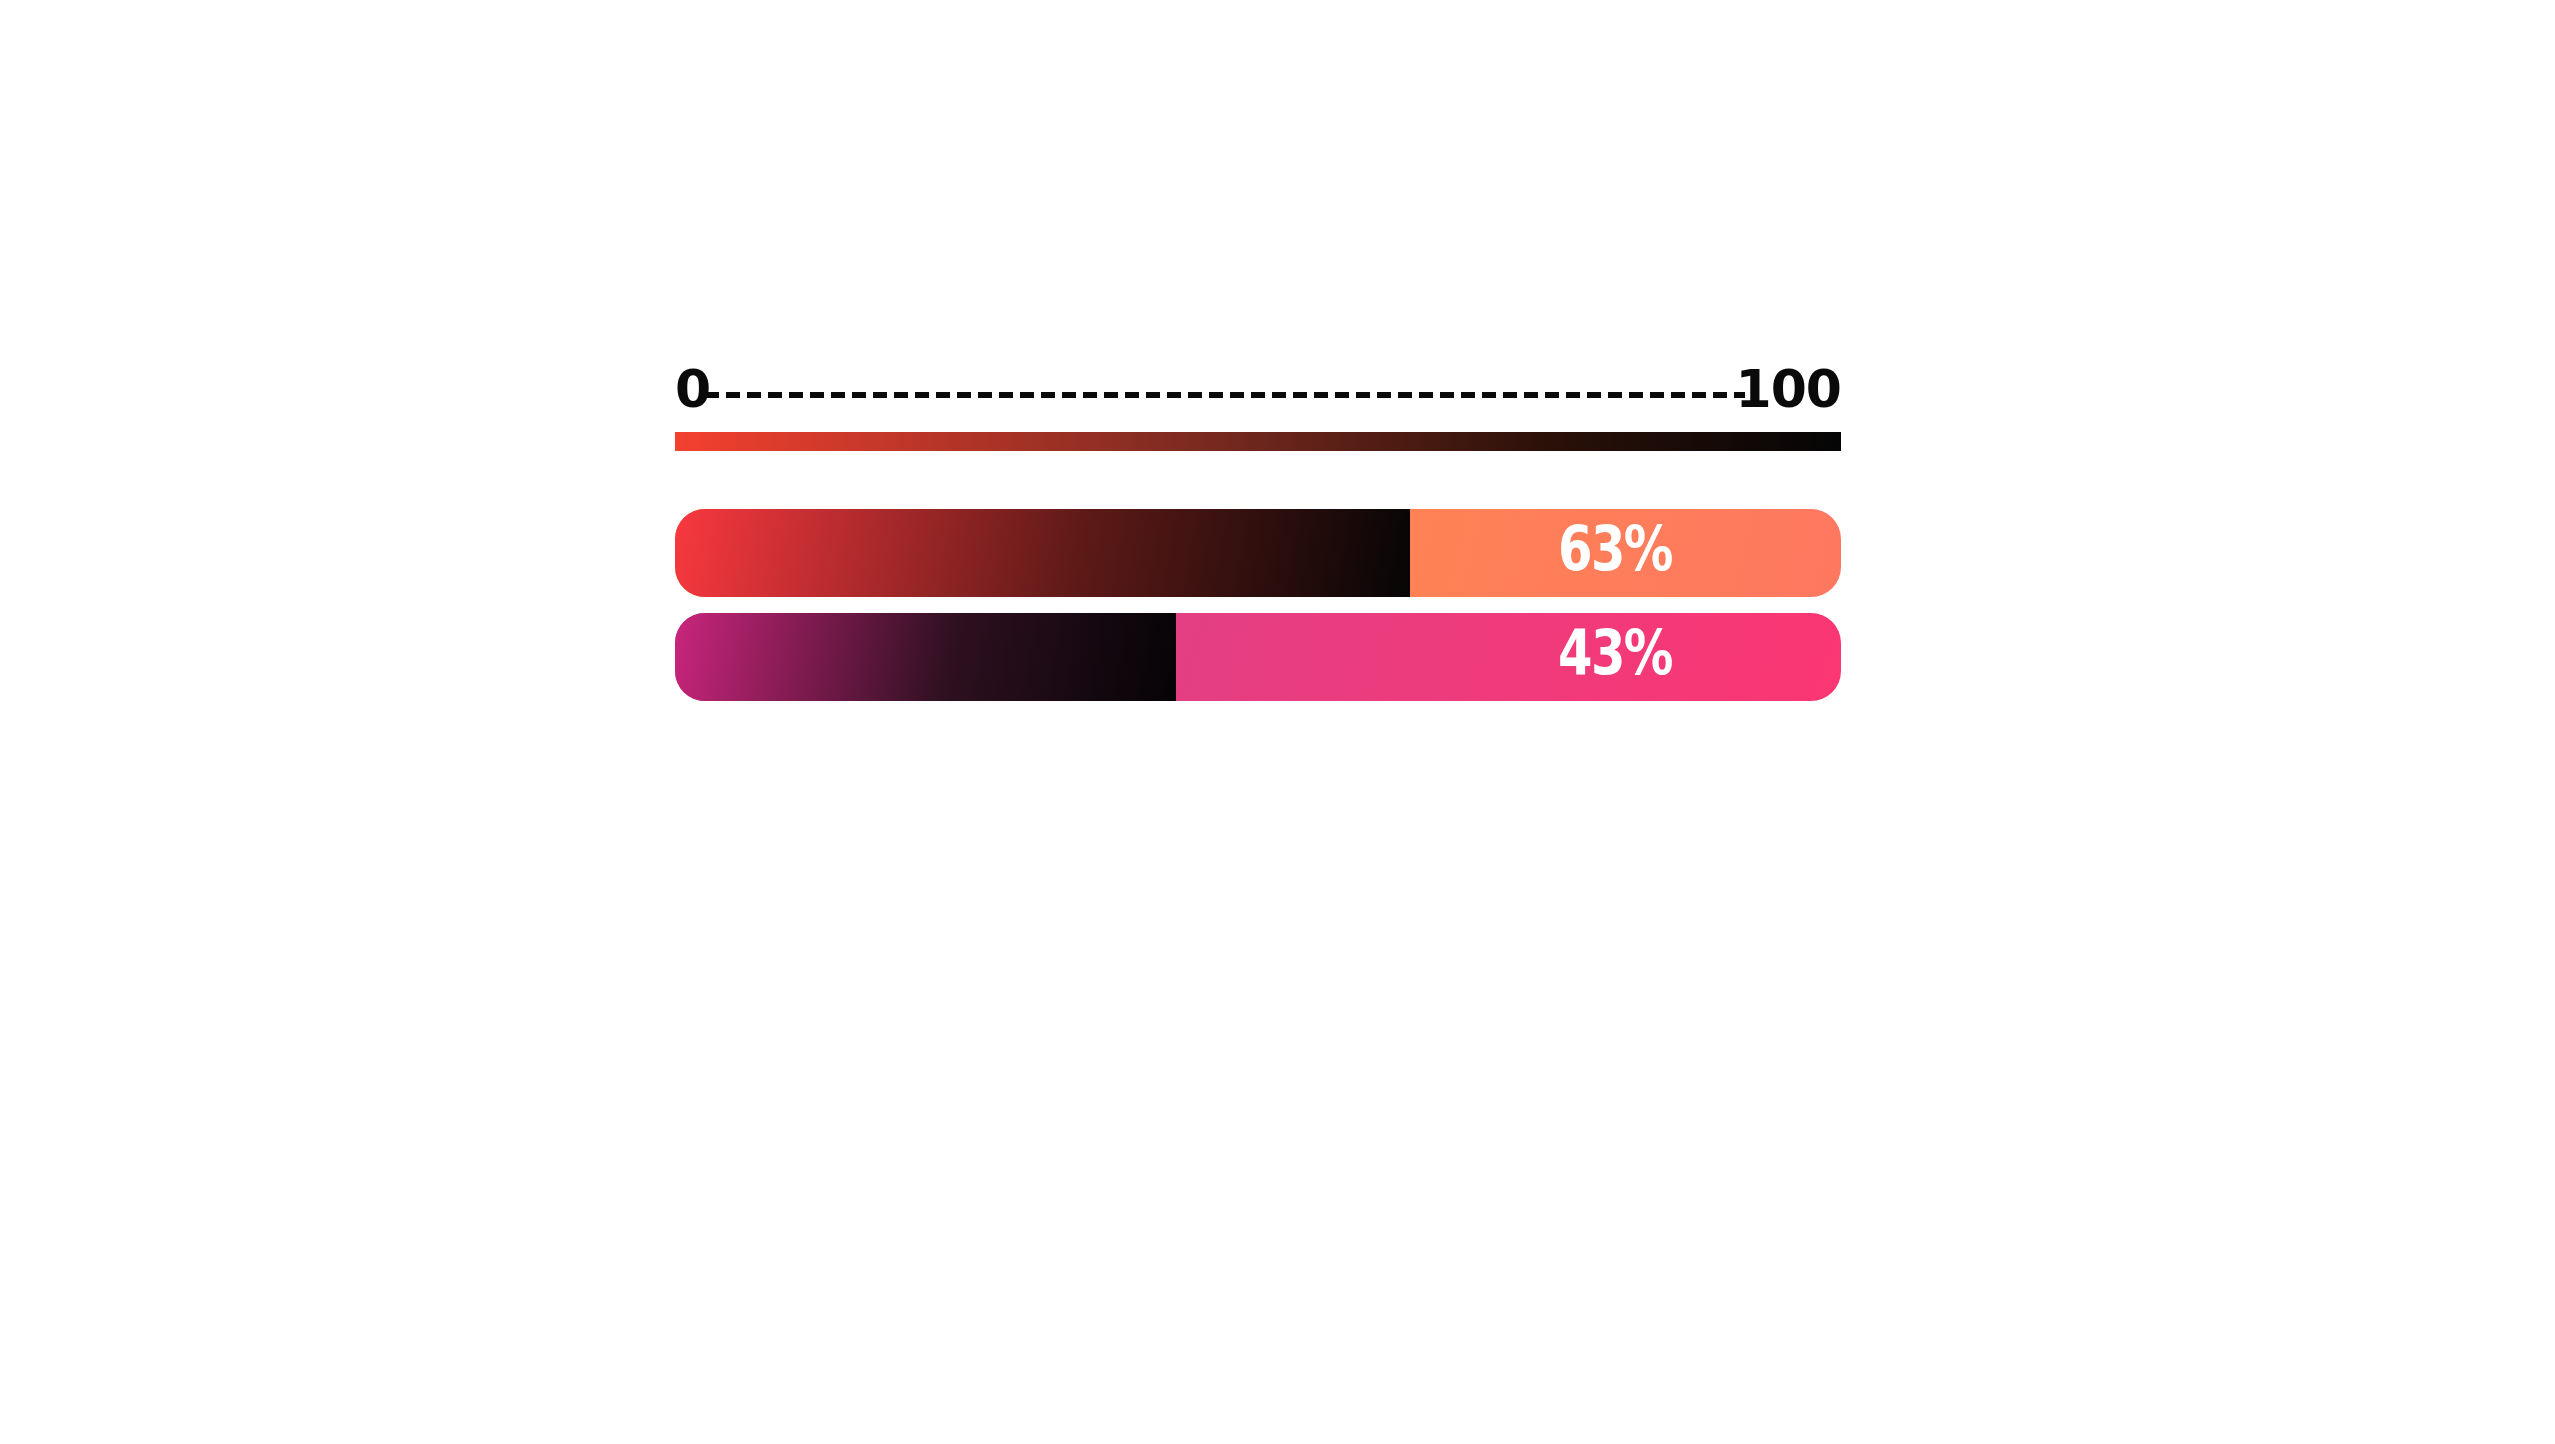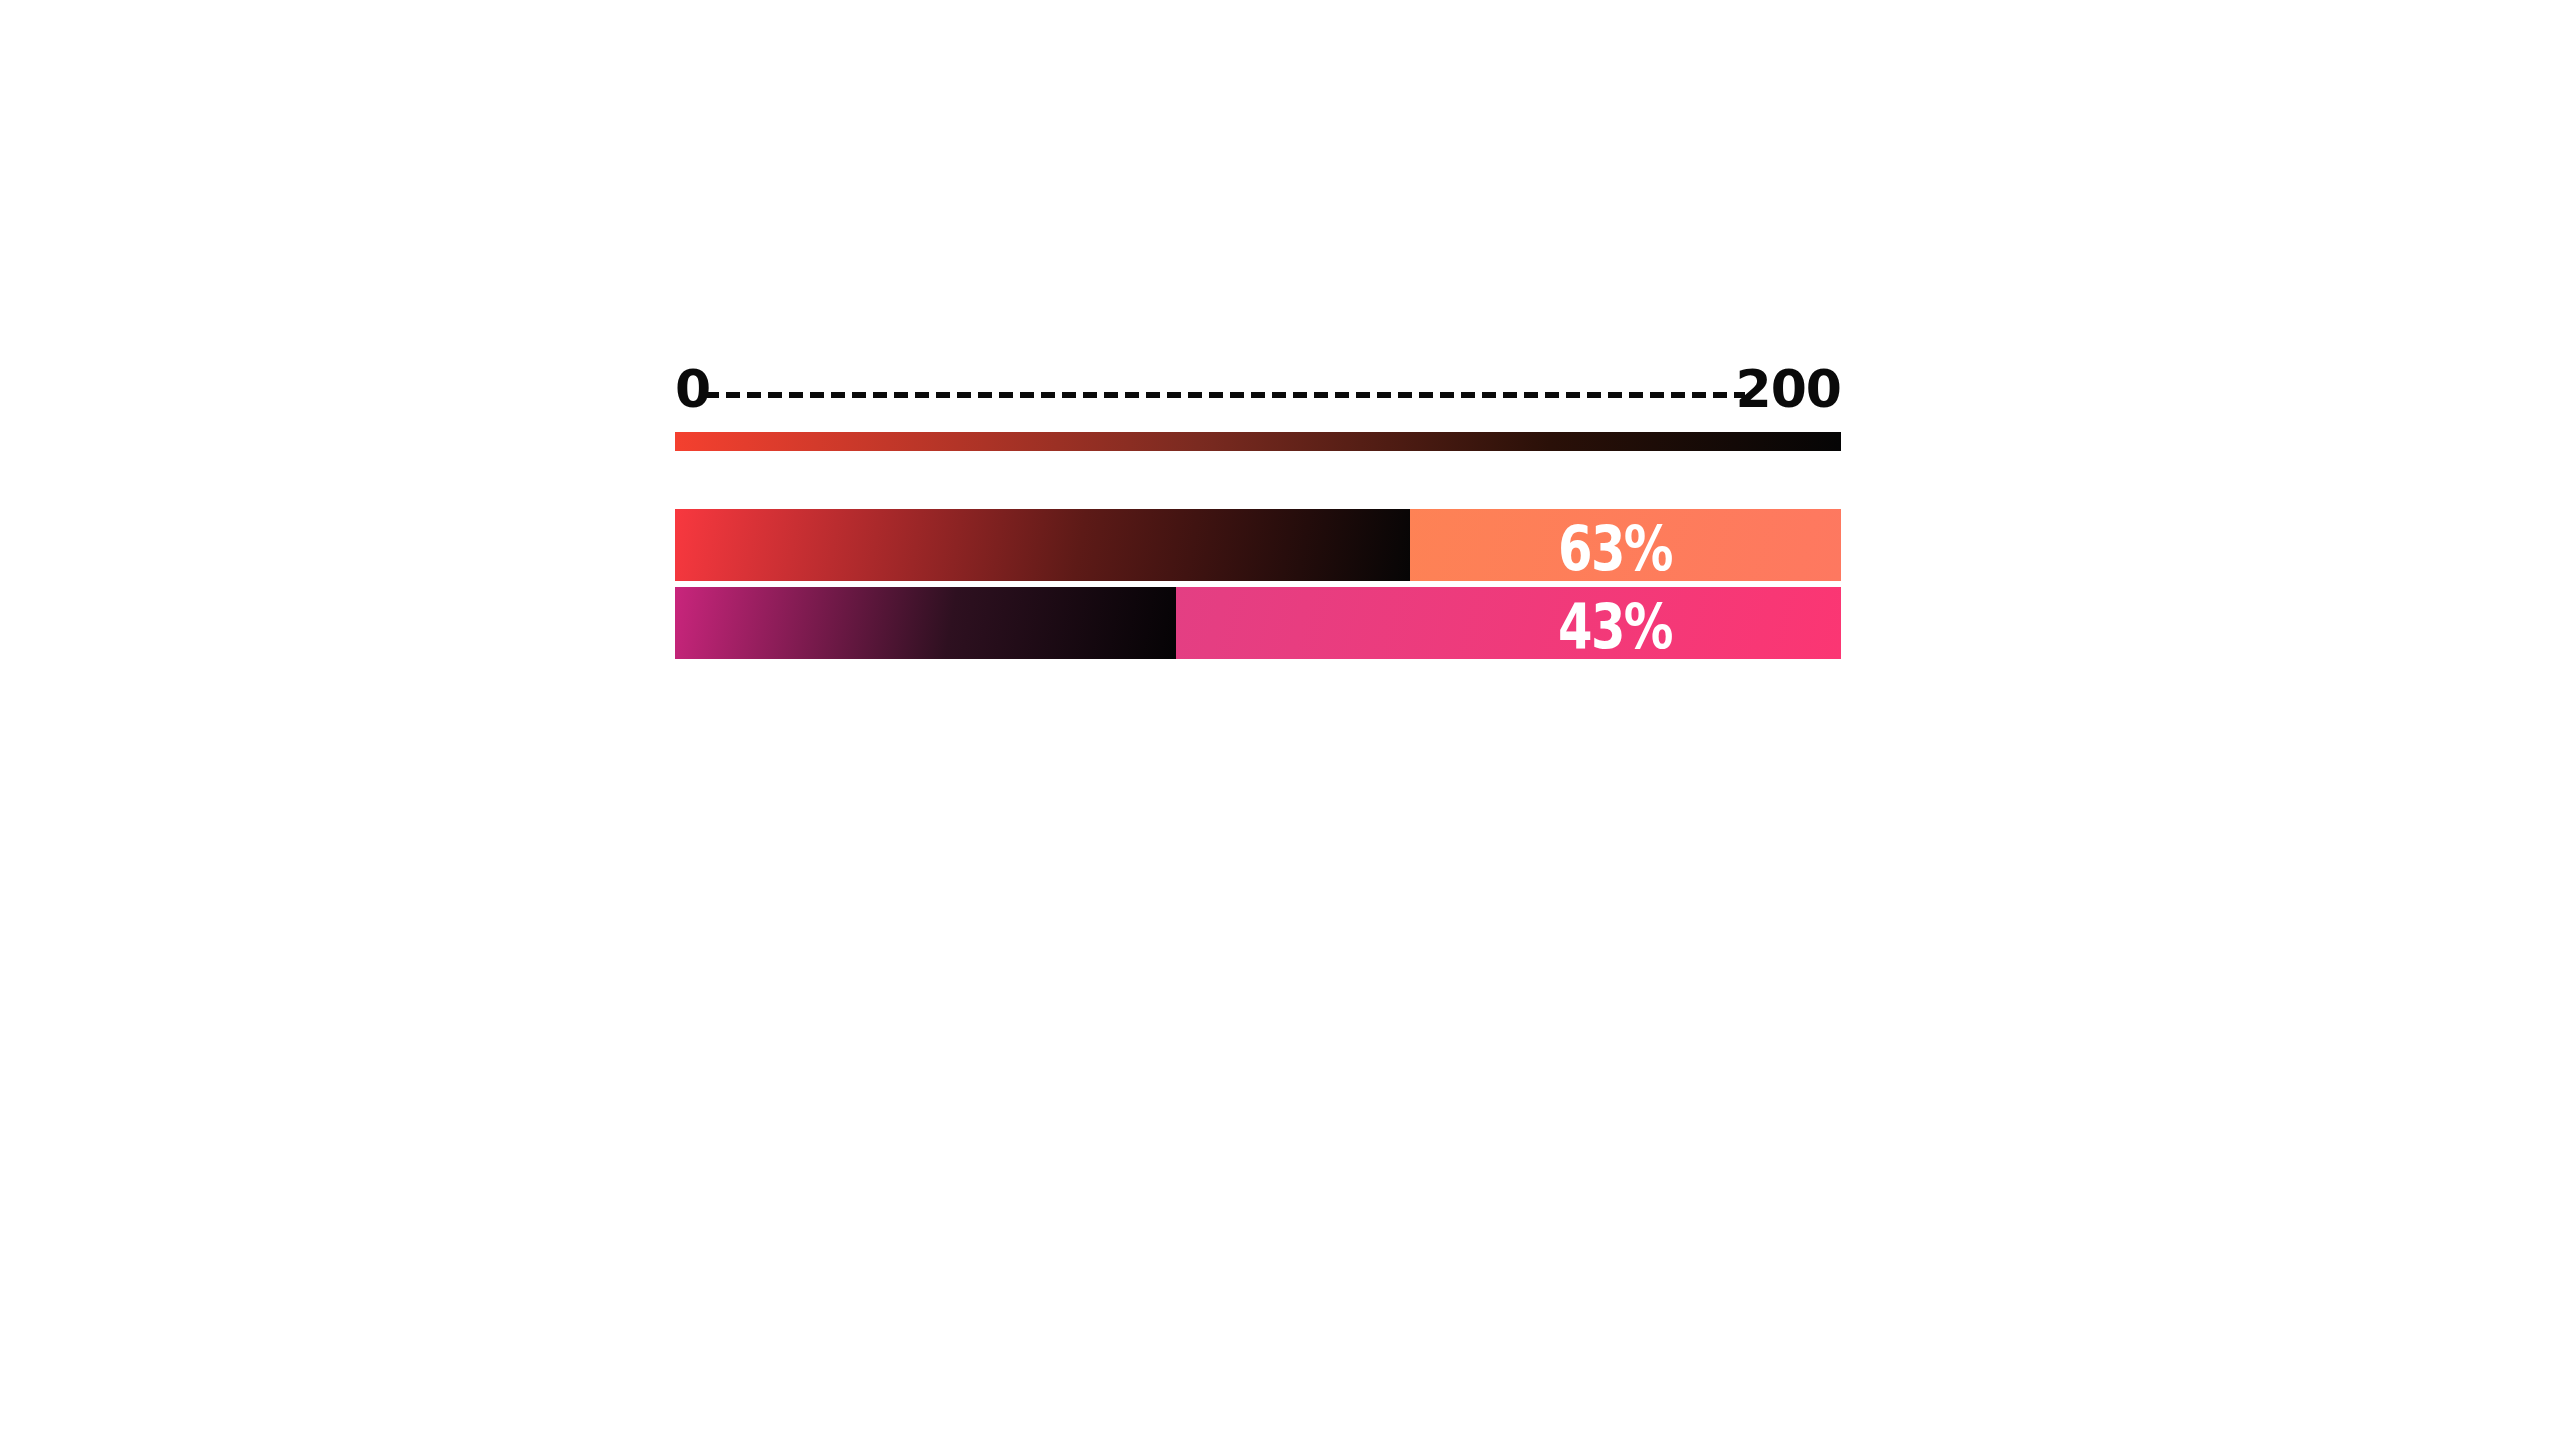--- a/index.html
+++ b/index.html
@@ -81,23 +81,24 @@
   .bars {
     position: absolute;
     left: 675px;
     top: 509px;
     width: 1166px;
   }
 
   .bar-row {
     position: relative;
     width: 1166px;
-    height: 72px;
-    margin-bottom: 6px;
+    height: 88px;
+    margin-bottom: 16px;
     overflow: hidden;
+    border-radius: 30px;
   }
 
   .bar-track {
     position: absolute;
     inset: 0;
     width: 100%;
     height: 100%;
   }
 
   .bar-fill {
@@ -130,21 +131,21 @@
 
 <div id="canvas">
 
   <div class="scale-block">
 
     <div class="scale-axis">
       <span class="scale-min-label">0</span>
 
       <div class="scale-dashes"></div>
 
-      <span class="scale-max-label">200</span>
+      <span class="scale-max-label">100</span>
     </div>
 
     <div class="scale-gradient-strip" style="background: linear-gradient(to right, rgb(244, 64, 47) 0%, rgb(122, 42, 32) 45%, rgb(42, 16, 8) 75%, rgb(5, 5, 5) 100%);"></div>
   </div>
 
   <div class="bars">
 
     <div class="bar-row">
       <div class="bar-track" style="background: linear-gradient(105deg, rgb(253, 146, 67) 0%, rgb(254, 120, 96) 100%);"></div>
       <div class="bar-fill" style="width: 63%; background: linear-gradient(100deg, rgb(248, 56, 63) 0%, rgb(93, 26, 23) 55%, rgb(6, 5, 5) 100%);"></div>

